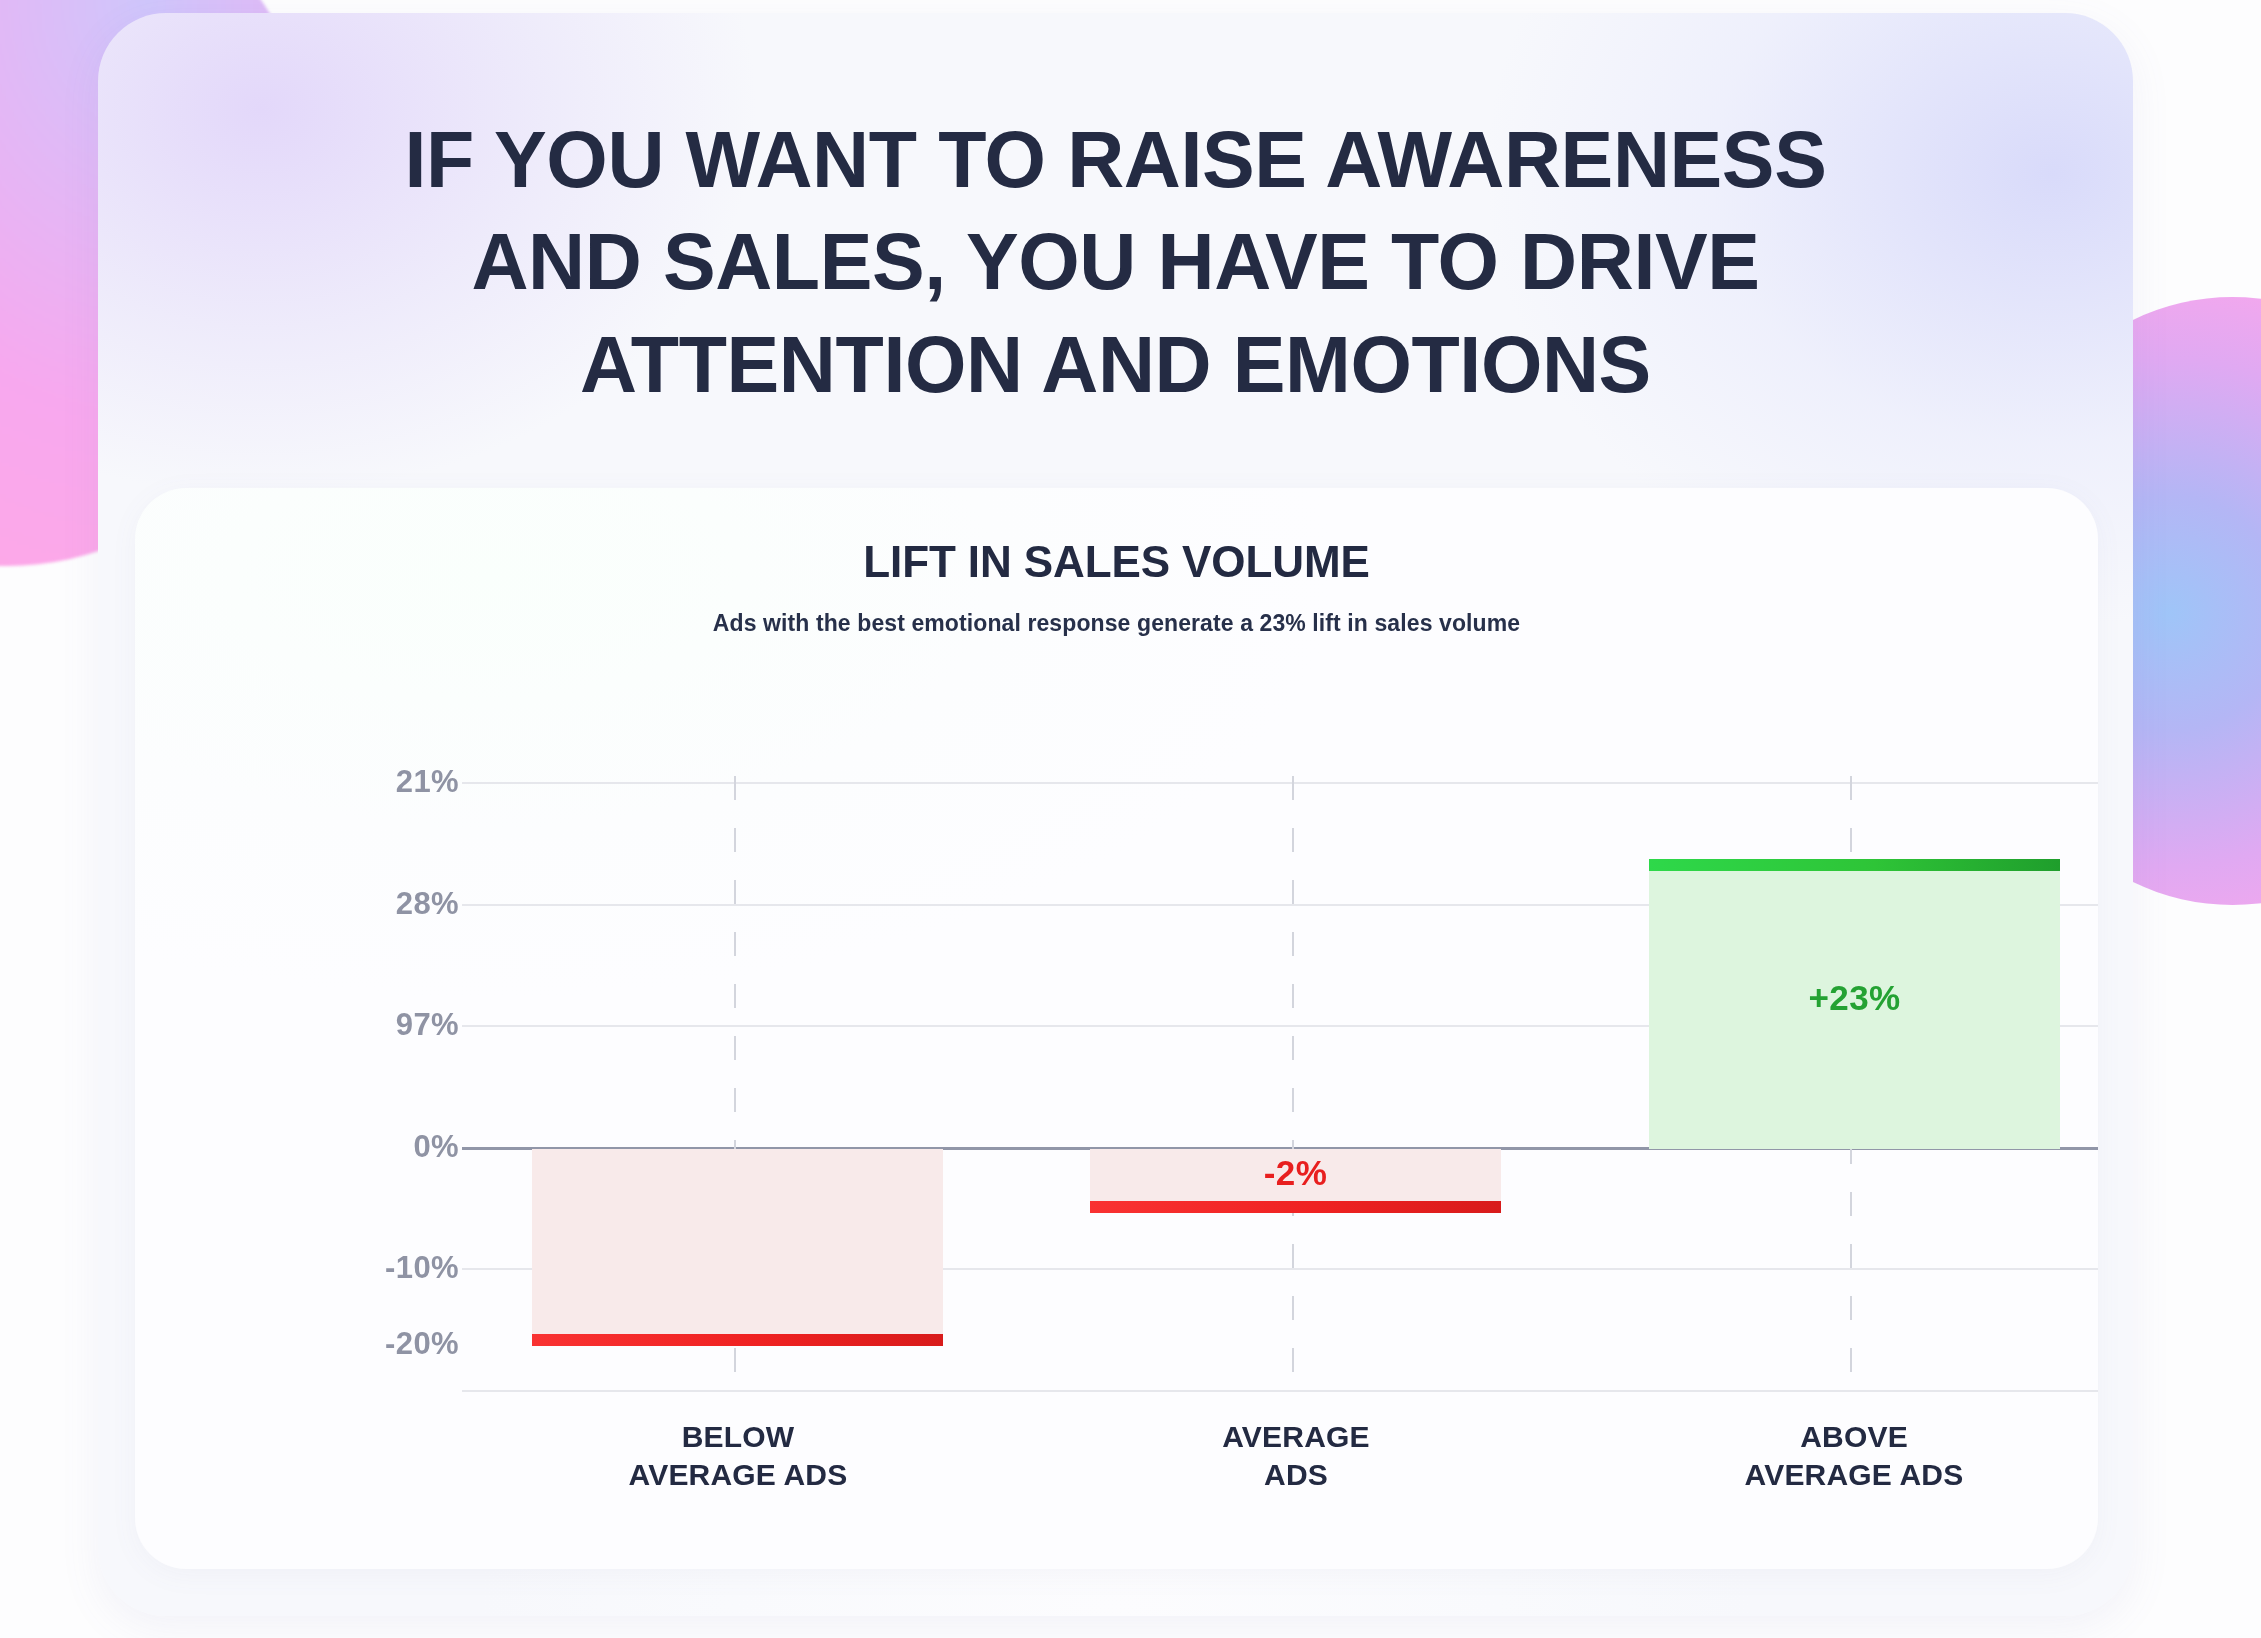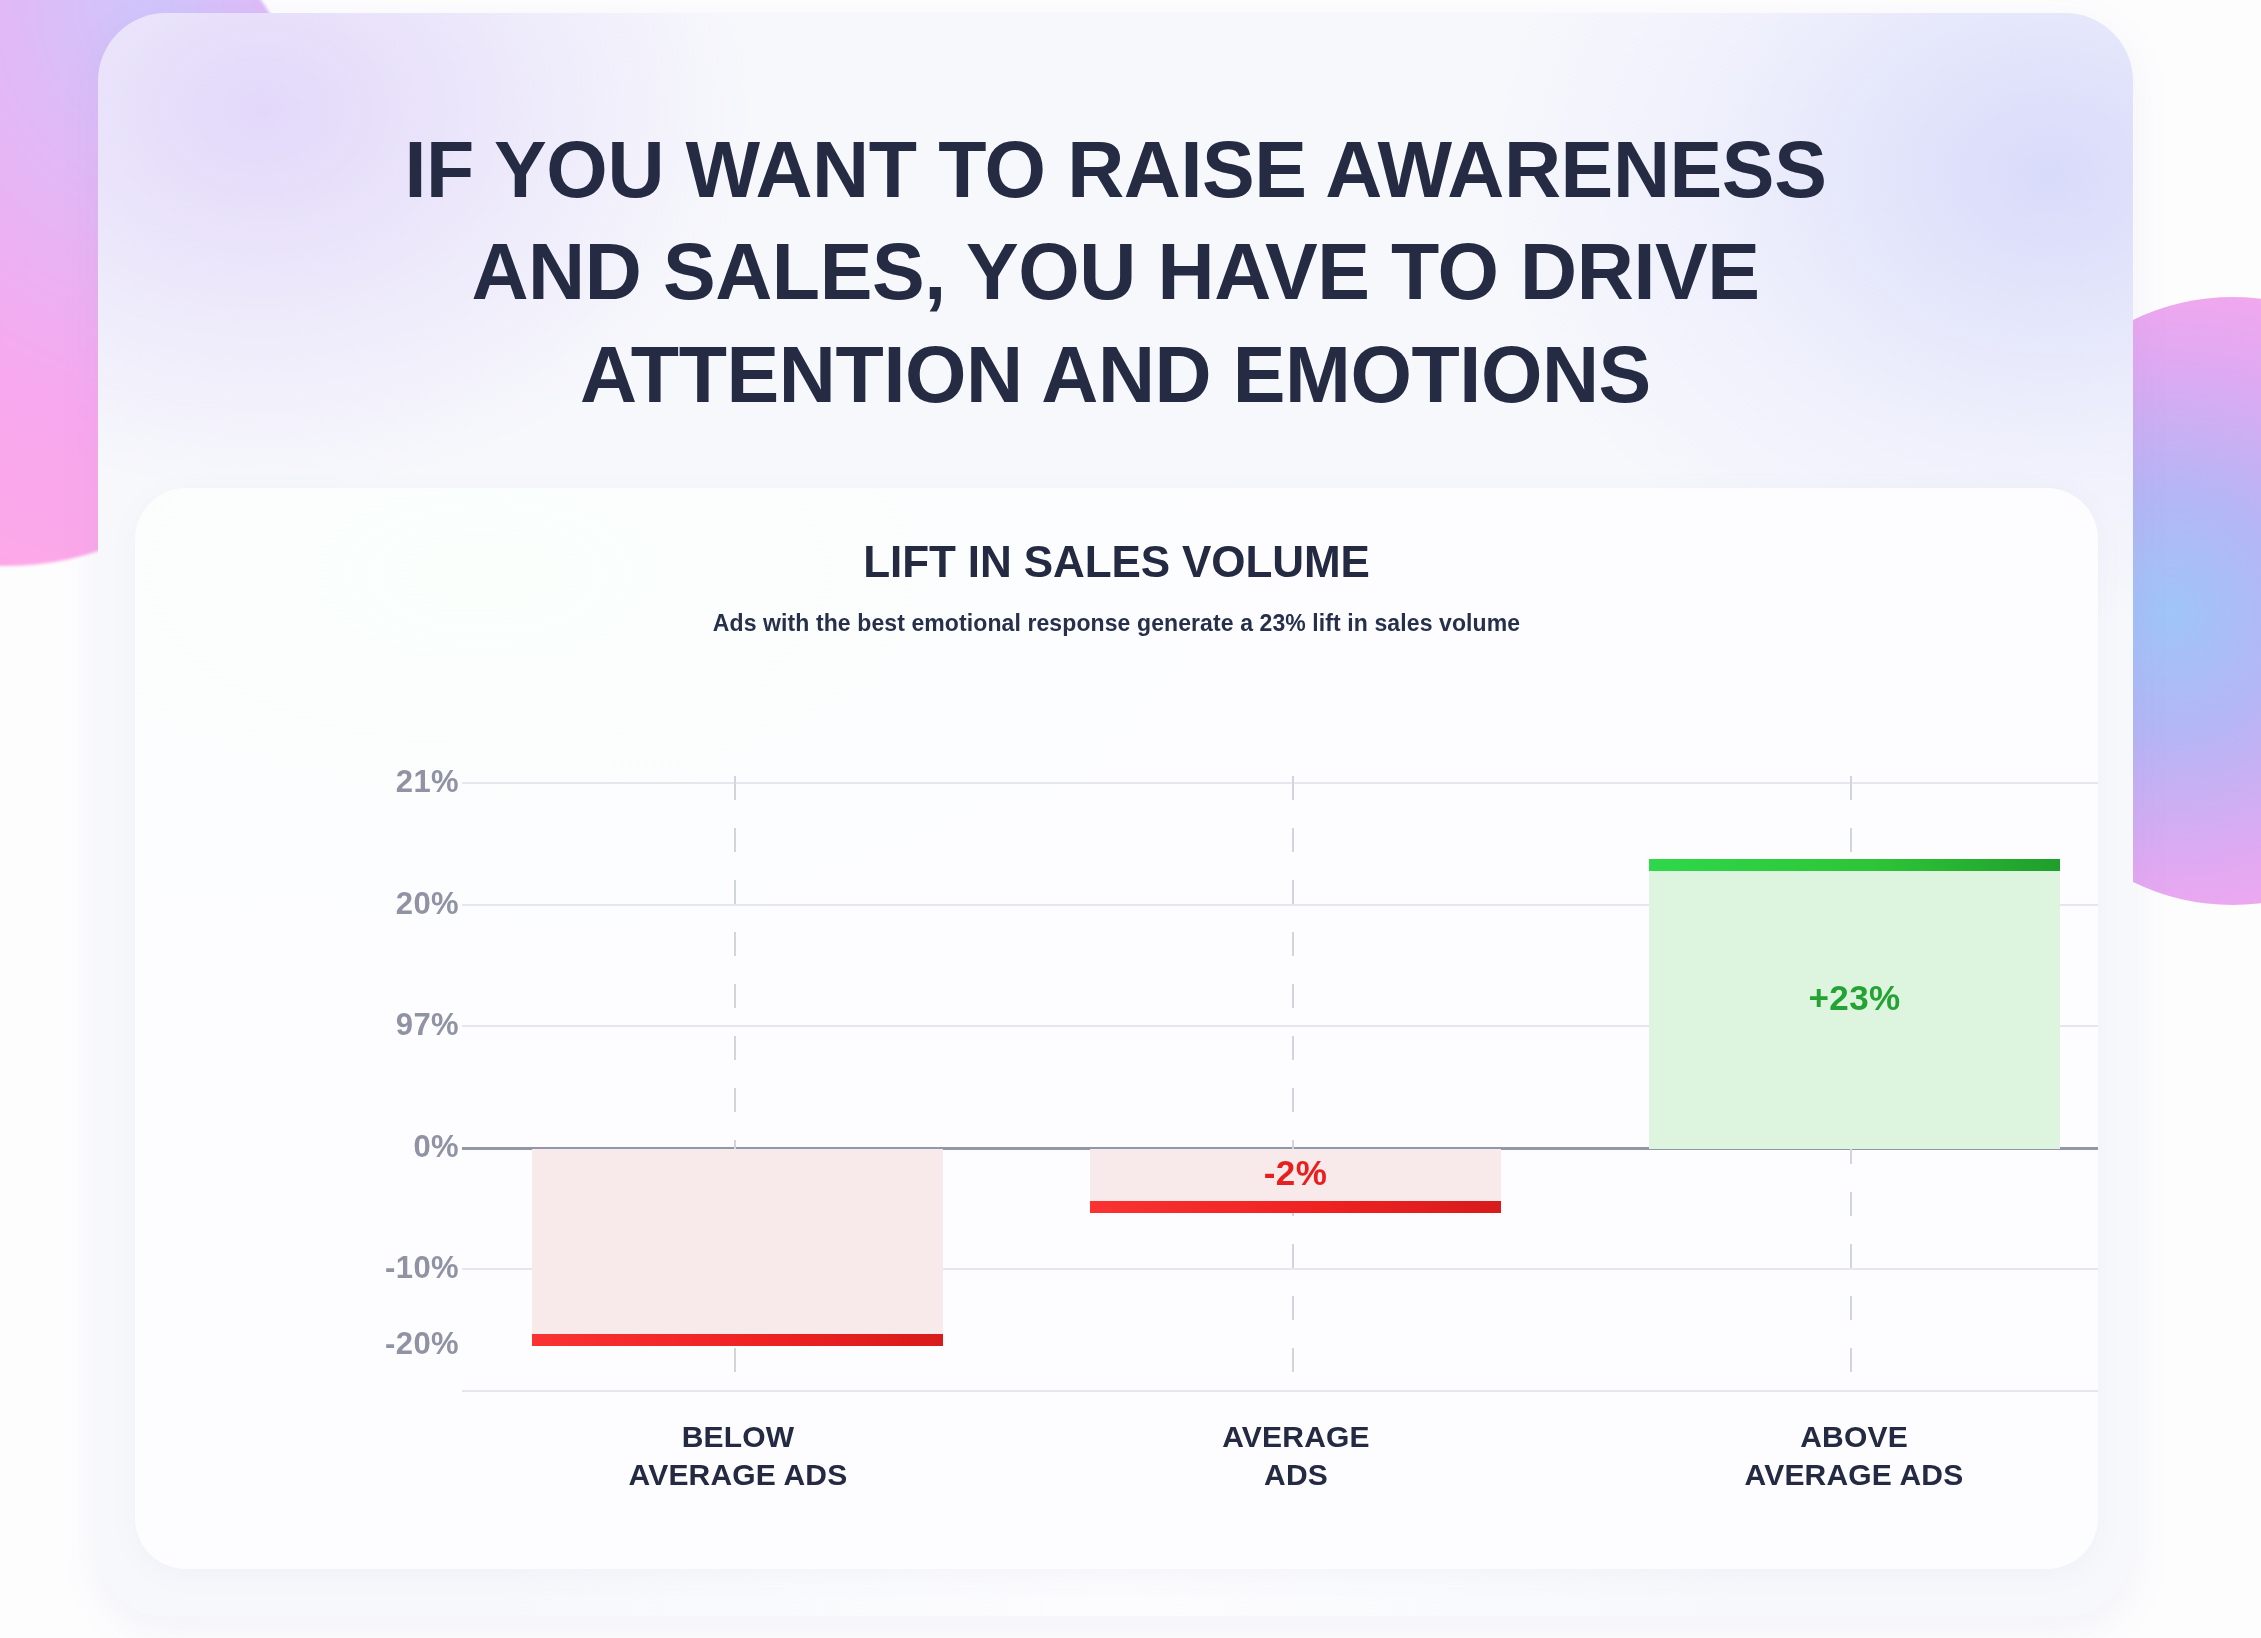--- a/index.html
+++ b/index.html
@@ -61,21 +61,21 @@
       linear-gradient(160deg, #eae6fb 0%, #f0eefc 24%, #f8f8fc 58%, #fcfcfe 100%);
     box-shadow: 0 12.7px 42px rgba(120,110,180,0.08);
     overflow: hidden;
   }
 
   
   #headline {
     position: absolute;
     left: 0;
     right: 0;
-    top: 106px;
+    top: 96px;
     text-align: center;
     color: #242b43;
     font-size: 79px;
     line-height: 1.30;
     font-weight: 800;
     letter-spacing: -0.4px;
     text-transform: uppercase;
     font-family: "Liberation Sans", sans-serif;
     font-stretch: condensed;
     padding: 0 120px;
@@ -232,21 +232,21 @@
       <div id="plot">
 
         <div class="gridline" style="top:294px"></div>
         <div class="gridline" style="top:416px"></div>
         <div class="gridline" style="top:537px"></div>
         <div class="gridline zero" style="top:659px"></div>
         <div class="gridline" style="top:780px"></div>
         <div class="gridline" style="top:902px"></div>
 
         <div class="ytick-label" style="top:294px">21%</div>
-        <div class="ytick-label" style="top:416px">20%</div>
+        <div class="ytick-label" style="top:416px">28%</div>
         <div class="ytick-label" style="top:537px">97%</div>
         <div class="ytick-label" style="top:659px">0%</div>
         <div class="ytick-label" style="top:780px">-10%</div>
         <div class="ytick-label" style="top:856px">-20%</div>
 
         <div class="vdash" style="left:599px"></div>
         <div class="vdash" style="left:1157px"></div>
         <div class="vdash" style="left:1715px"></div>
 
         <div class="bar neg" style="left:397px; top:661px; width:411px; height:194px;">

